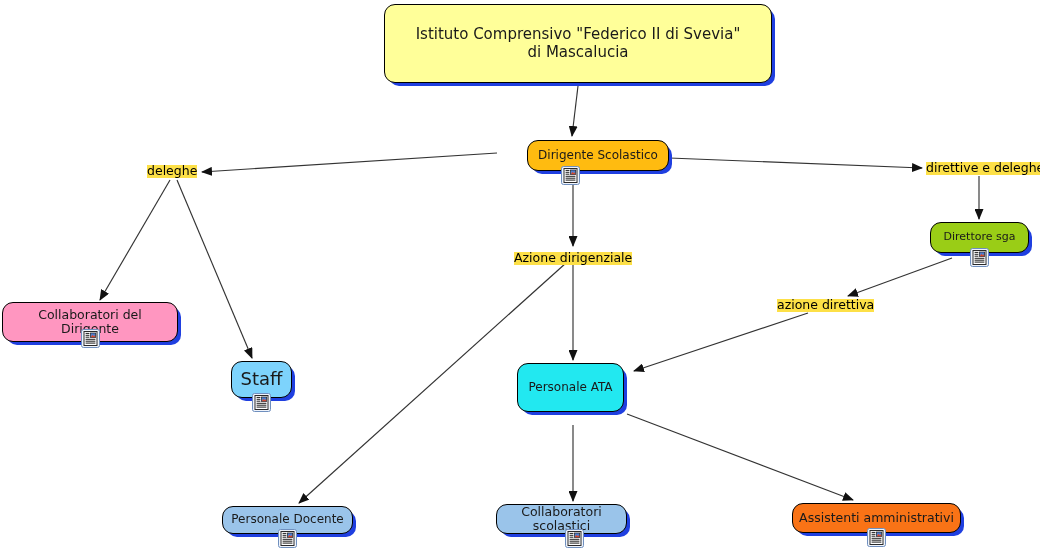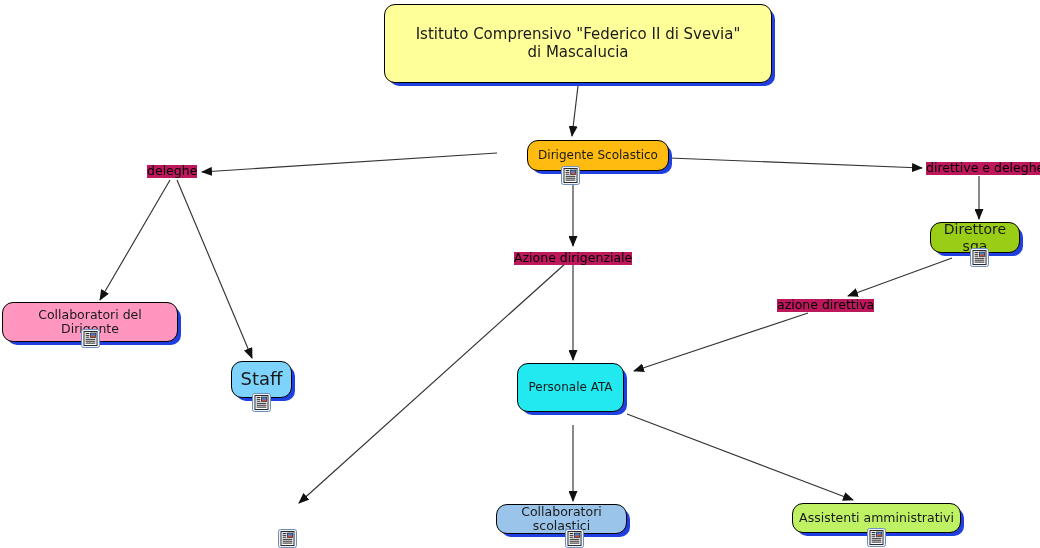--- a/index.html
+++ b/index.html
@@ -44,21 +44,21 @@
   .node-label {
     display: block;
     width: 100%;
     white-space: pre-line;
   }
   .edge-label {
     position: absolute;
     font-size: 12.5px;
     color: #000000;
     white-space: nowrap;
-    background: #be185d;
+    background: #fde047;
     z-index: 6;
     line-height: 1;
   }
   .doc-icon {
     position: absolute;
     width: 19px;
     height: 19px;
     z-index: 8;
   }
   .doc-icon svg {
@@ -119,34 +119,37 @@
   </div>
 
   <div class="node" style="left: 2px; top: 302px; width: 176px; height: 40px; background: rgb(255, 150, 192); font-size: 12.5px; border-color: rgb(0, 0, 0); box-shadow: rgb(31, 63, 224) 4px 4px 0px -1px;">
     <span class="node-label">Collaboratori del Dirigente</span>
   </div>
 
   <div class="node" style="left: 231px; top: 361px; width: 61px; height: 37px; background: #7dd3fc; font-size: 18px; border-color: rgb(0, 0, 0); box-shadow: rgb(31, 63, 224) 4px 4px 0px -1px;">
     <span class="node-label">Staff</span>
   </div>
 
-  <div class="node" style="left: 930px; top: 222px; width: 90px; height: 31px; background: rgb(154, 205, 22); font-size: 14px; border-color: rgb(0, 0, 0); box-shadow: rgb(31, 63, 224) 4px 4px 0px -1px;">
+  <div class="node" style="left: 930px; top: 222px; width: 99px; height: 31px; background: rgb(154, 205, 22); font-size: 11px; border-color: rgb(0, 0, 0); box-shadow: rgb(31, 63, 224) 4px 4px 0px -1px;">
     <span class="node-label">Direttore sga</span>
   </div>
 
   <div class="node" style="left: 517px; top: 363px; width: 107px; height: 49px; background: rgb(34, 232, 240); font-size: 12px; border-color: rgb(0, 0, 0); box-shadow: rgb(31, 63, 224) 4px 4px 0px -1px;">
     <span class="node-label">Personale ATA</span>
   </div>
 
+  <div class="node" style="left: 222px; top: 506px; width: 131px; height: 28px; background: rgb(154, 196, 234); font-size: 12px; border-color: rgb(0, 0, 0); box-shadow: rgb(31, 63, 224) 4px 4px 0px -1px;">
+    <span class="node-label">Personale Docente</span>
+  </div>
 
   <div class="node" style="left: 496px; top: 504px; width: 131px; height: 30px; background: rgb(154, 196, 234); font-size: 12.5px; border-color: rgb(0, 0, 0); box-shadow: rgb(31, 63, 224) 4px 4px 0px -1px;">
     <span class="node-label">Collaboratori scolastici</span>
   </div>
 
-  <div class="node" style="left: 792px; top: 503px; width: 169px; height: 30px; background: #bef264; font-size: 12.5px; border-color: rgb(0, 0, 0); box-shadow: rgb(31, 63, 224) 4px 4px 0px -1px;">
+  <div class="node" style="left: 792px; top: 503px; width: 169px; height: 30px; background: #f97316; font-size: 12.5px; border-color: rgb(0, 0, 0); box-shadow: rgb(31, 63, 224) 4px 4px 0px -1px;">
     <span class="node-label">Assistenti amministrativi</span>
   </div>
 
   <div class="edge-label" style="left: 147px; top: 165px;">deleghe</div>
   <div class="edge-label" style="left: 926px; top: 162px;">direttive e deleghe</div>
   <div class="edge-label" style="left: 514px; top: 252px;">Azione dirigenziale</div>
   <div class="edge-label" style="left: 777px; top: 299px;">azione direttiva</div>
 
 <span class="doc-icon" style="left: 560.5px; top: 166px;">
       <svg viewBox="0 0 19 19">

